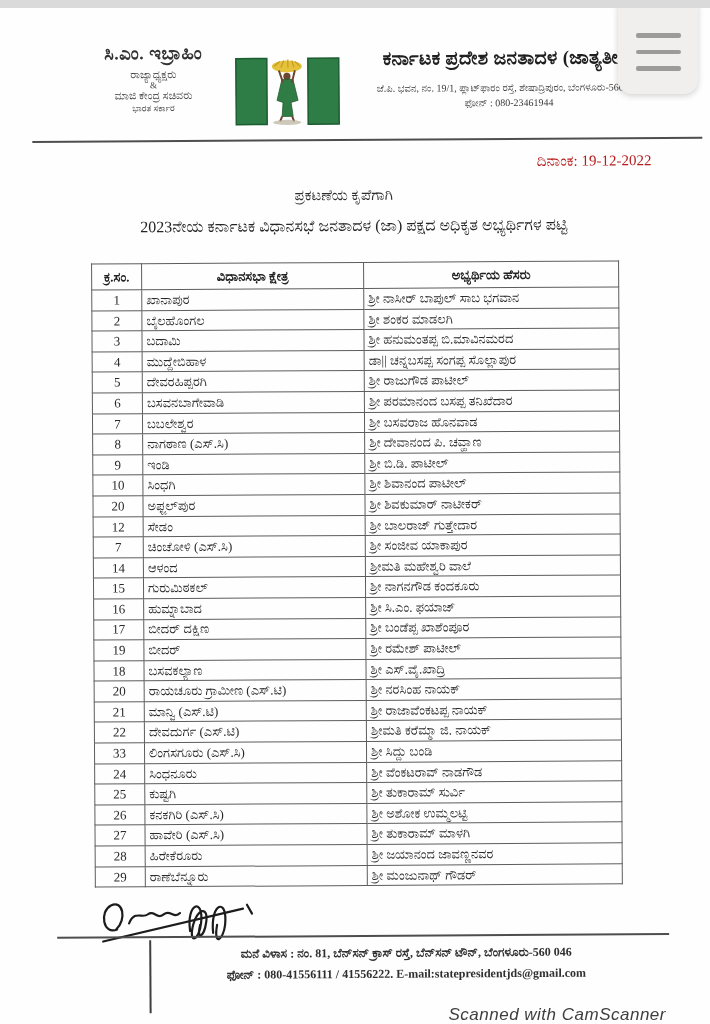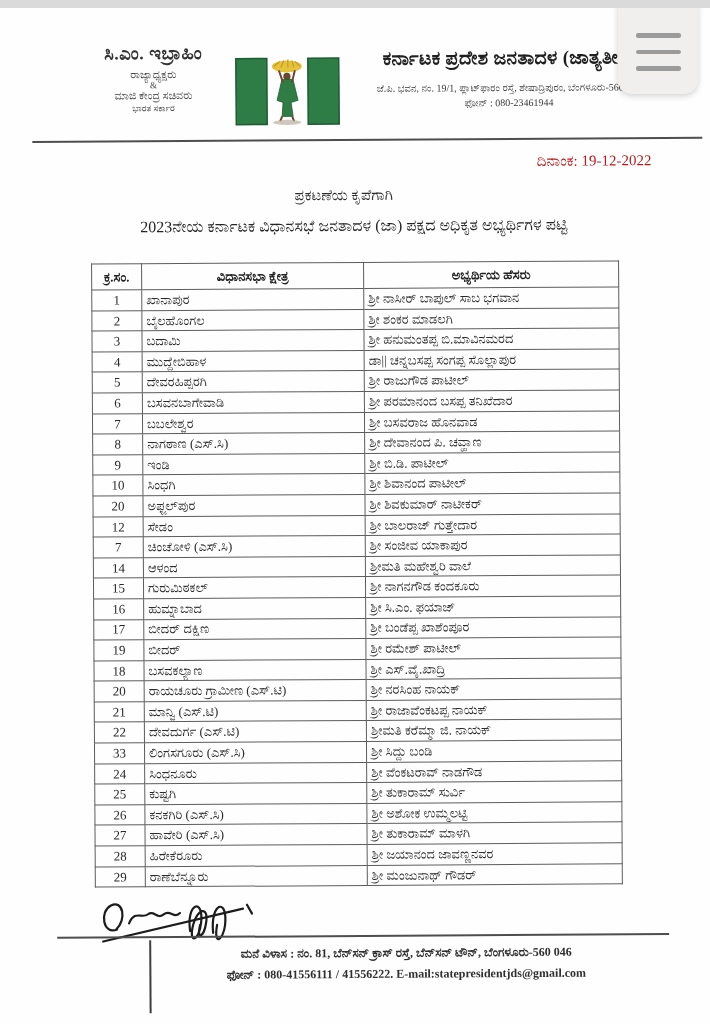--- a/index.html
+++ b/index.html
@@ -279,14 +279,15 @@
       <div class="footer-line2">ಫೋನ್ : 080-41556111 / 41556222. E-mail:statepresidentjds@gmail.com</div>
     </div>
   </div>
 
   <div class="menu-card">
     <span style="display:contents">
       <span class="menu-bar"></span><span class="menu-bar"></span><span class="menu-bar"></span>
     </span>
   </div>
 
+  <div class="watermark">Scanned with CamScanner</div>
   <div class="bottom-strip"></div>
 </div>
 
 </body></html>

